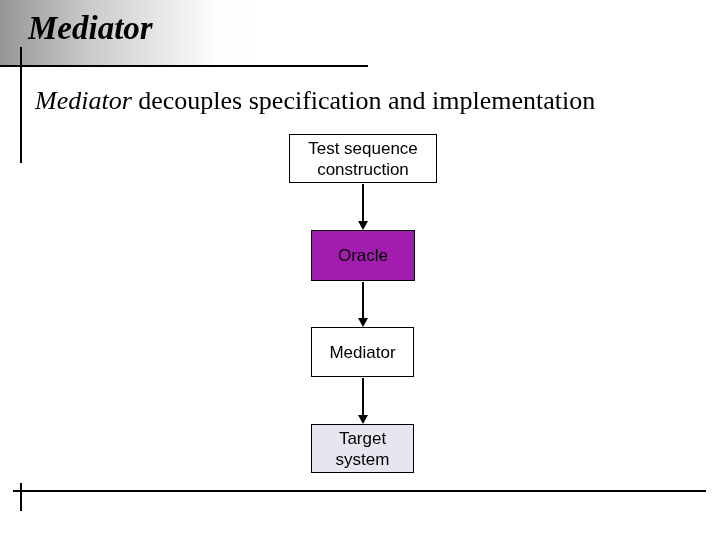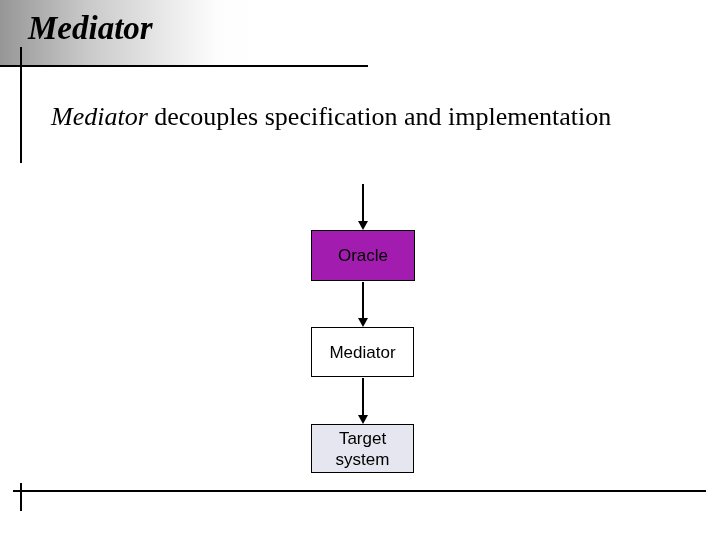--- a/index.html
+++ b/index.html
@@ -54,21 +54,21 @@
     font-family: "Liberation Serif", serif;
     font-size: 33px;
     font-weight: bold;
     font-style: italic;
     color: #000000;
     white-space: nowrap;
   }
   .slide-subtitle {
     position: absolute;
     left: 35px; top: 86px;
-    margin: 16px;
+    margin: 0;
     font-family: "Liberation Serif", serif;
     font-size: 26px;
     font-weight: normal;
     color: #000000;
     white-space: nowrap;
   }
   .slide-subtitle .em { font-style: italic; }
   
   .node {
     position: absolute;
@@ -118,20 +118,22 @@
 <div class="slide">
 
   <div class="top-band"></div>
   <div class="title-rule"></div>
   <div class="left-rule"></div>
 
   <h1 class="slide-title">Mediator</h1>
 
   <p class="slide-subtitle"><span class="em">Mediator</span><span> decouples specification and implementation</span></p>
 
+  <div class="node node-test" style="background-color: rgb(255, 255, 255);">Test sequence
+construction</div>
 
   <div class="arrow arrow-1">
     <div class="stem"></div>
     <div class="head"></div>
   </div>
 
   <div class="node node-oracle" style="background-color: #a21caf;">Oracle</div>
 
   <div class="arrow arrow-2">
     <div class="stem"></div>

